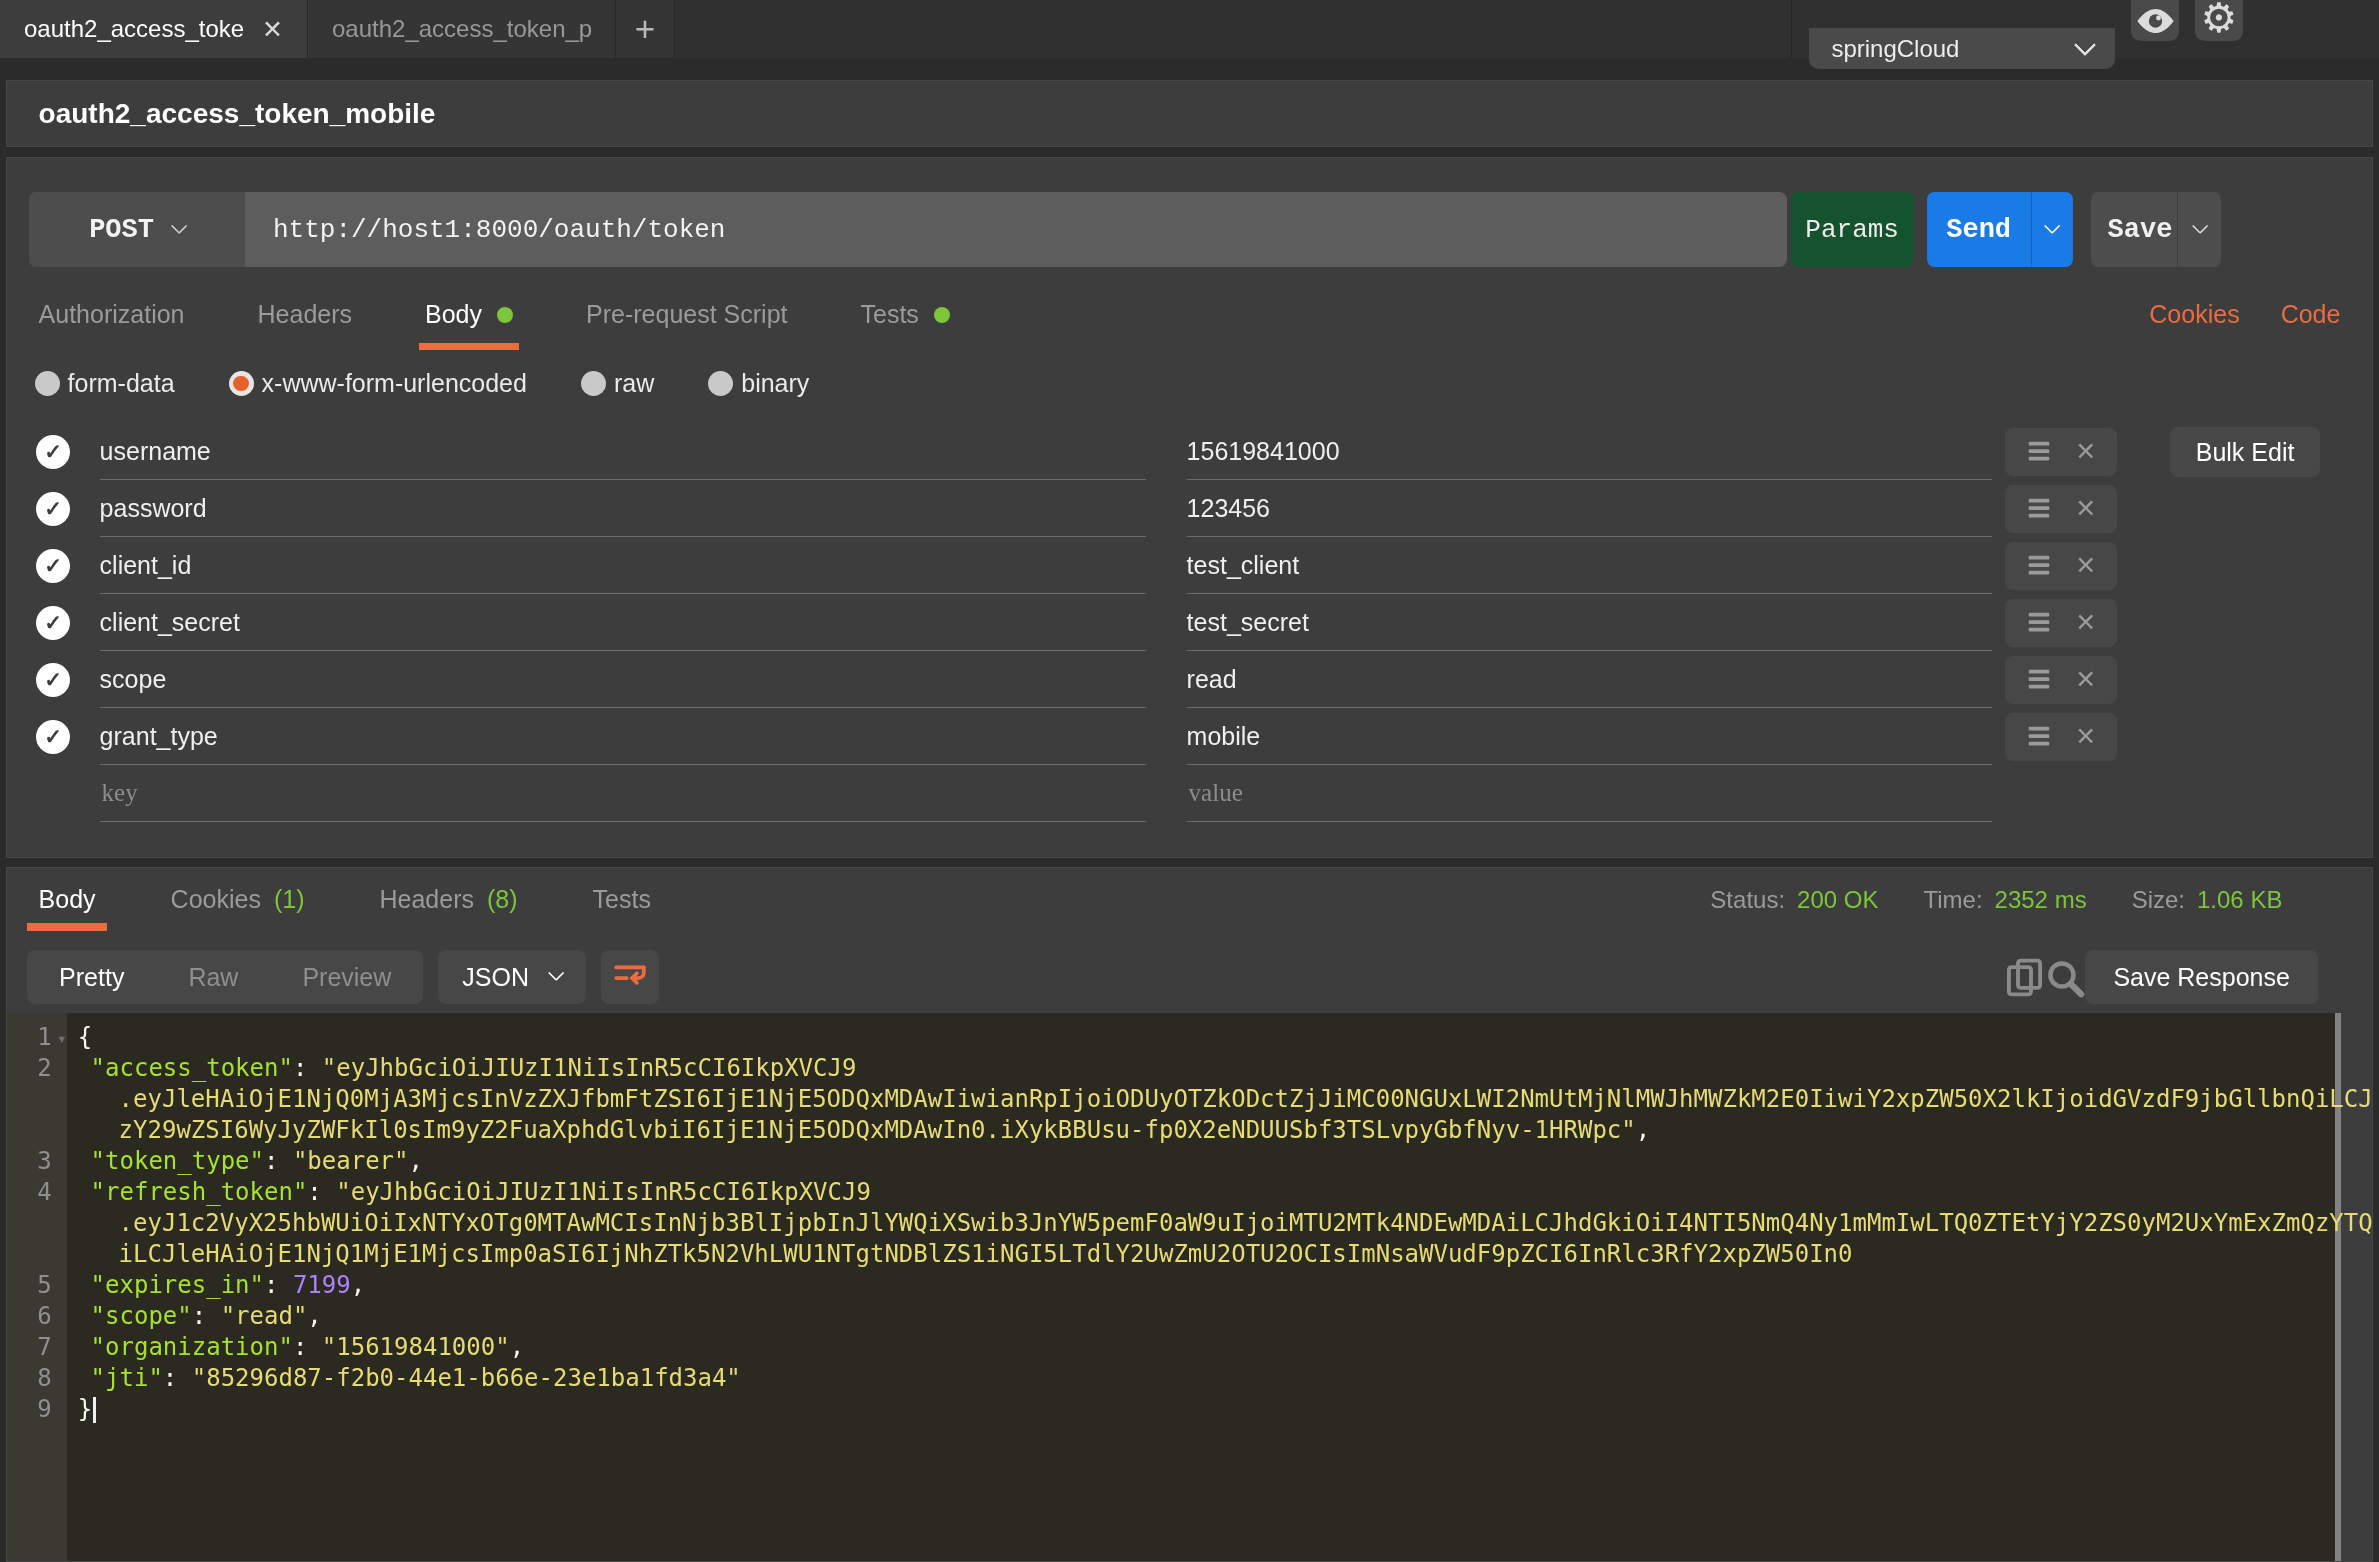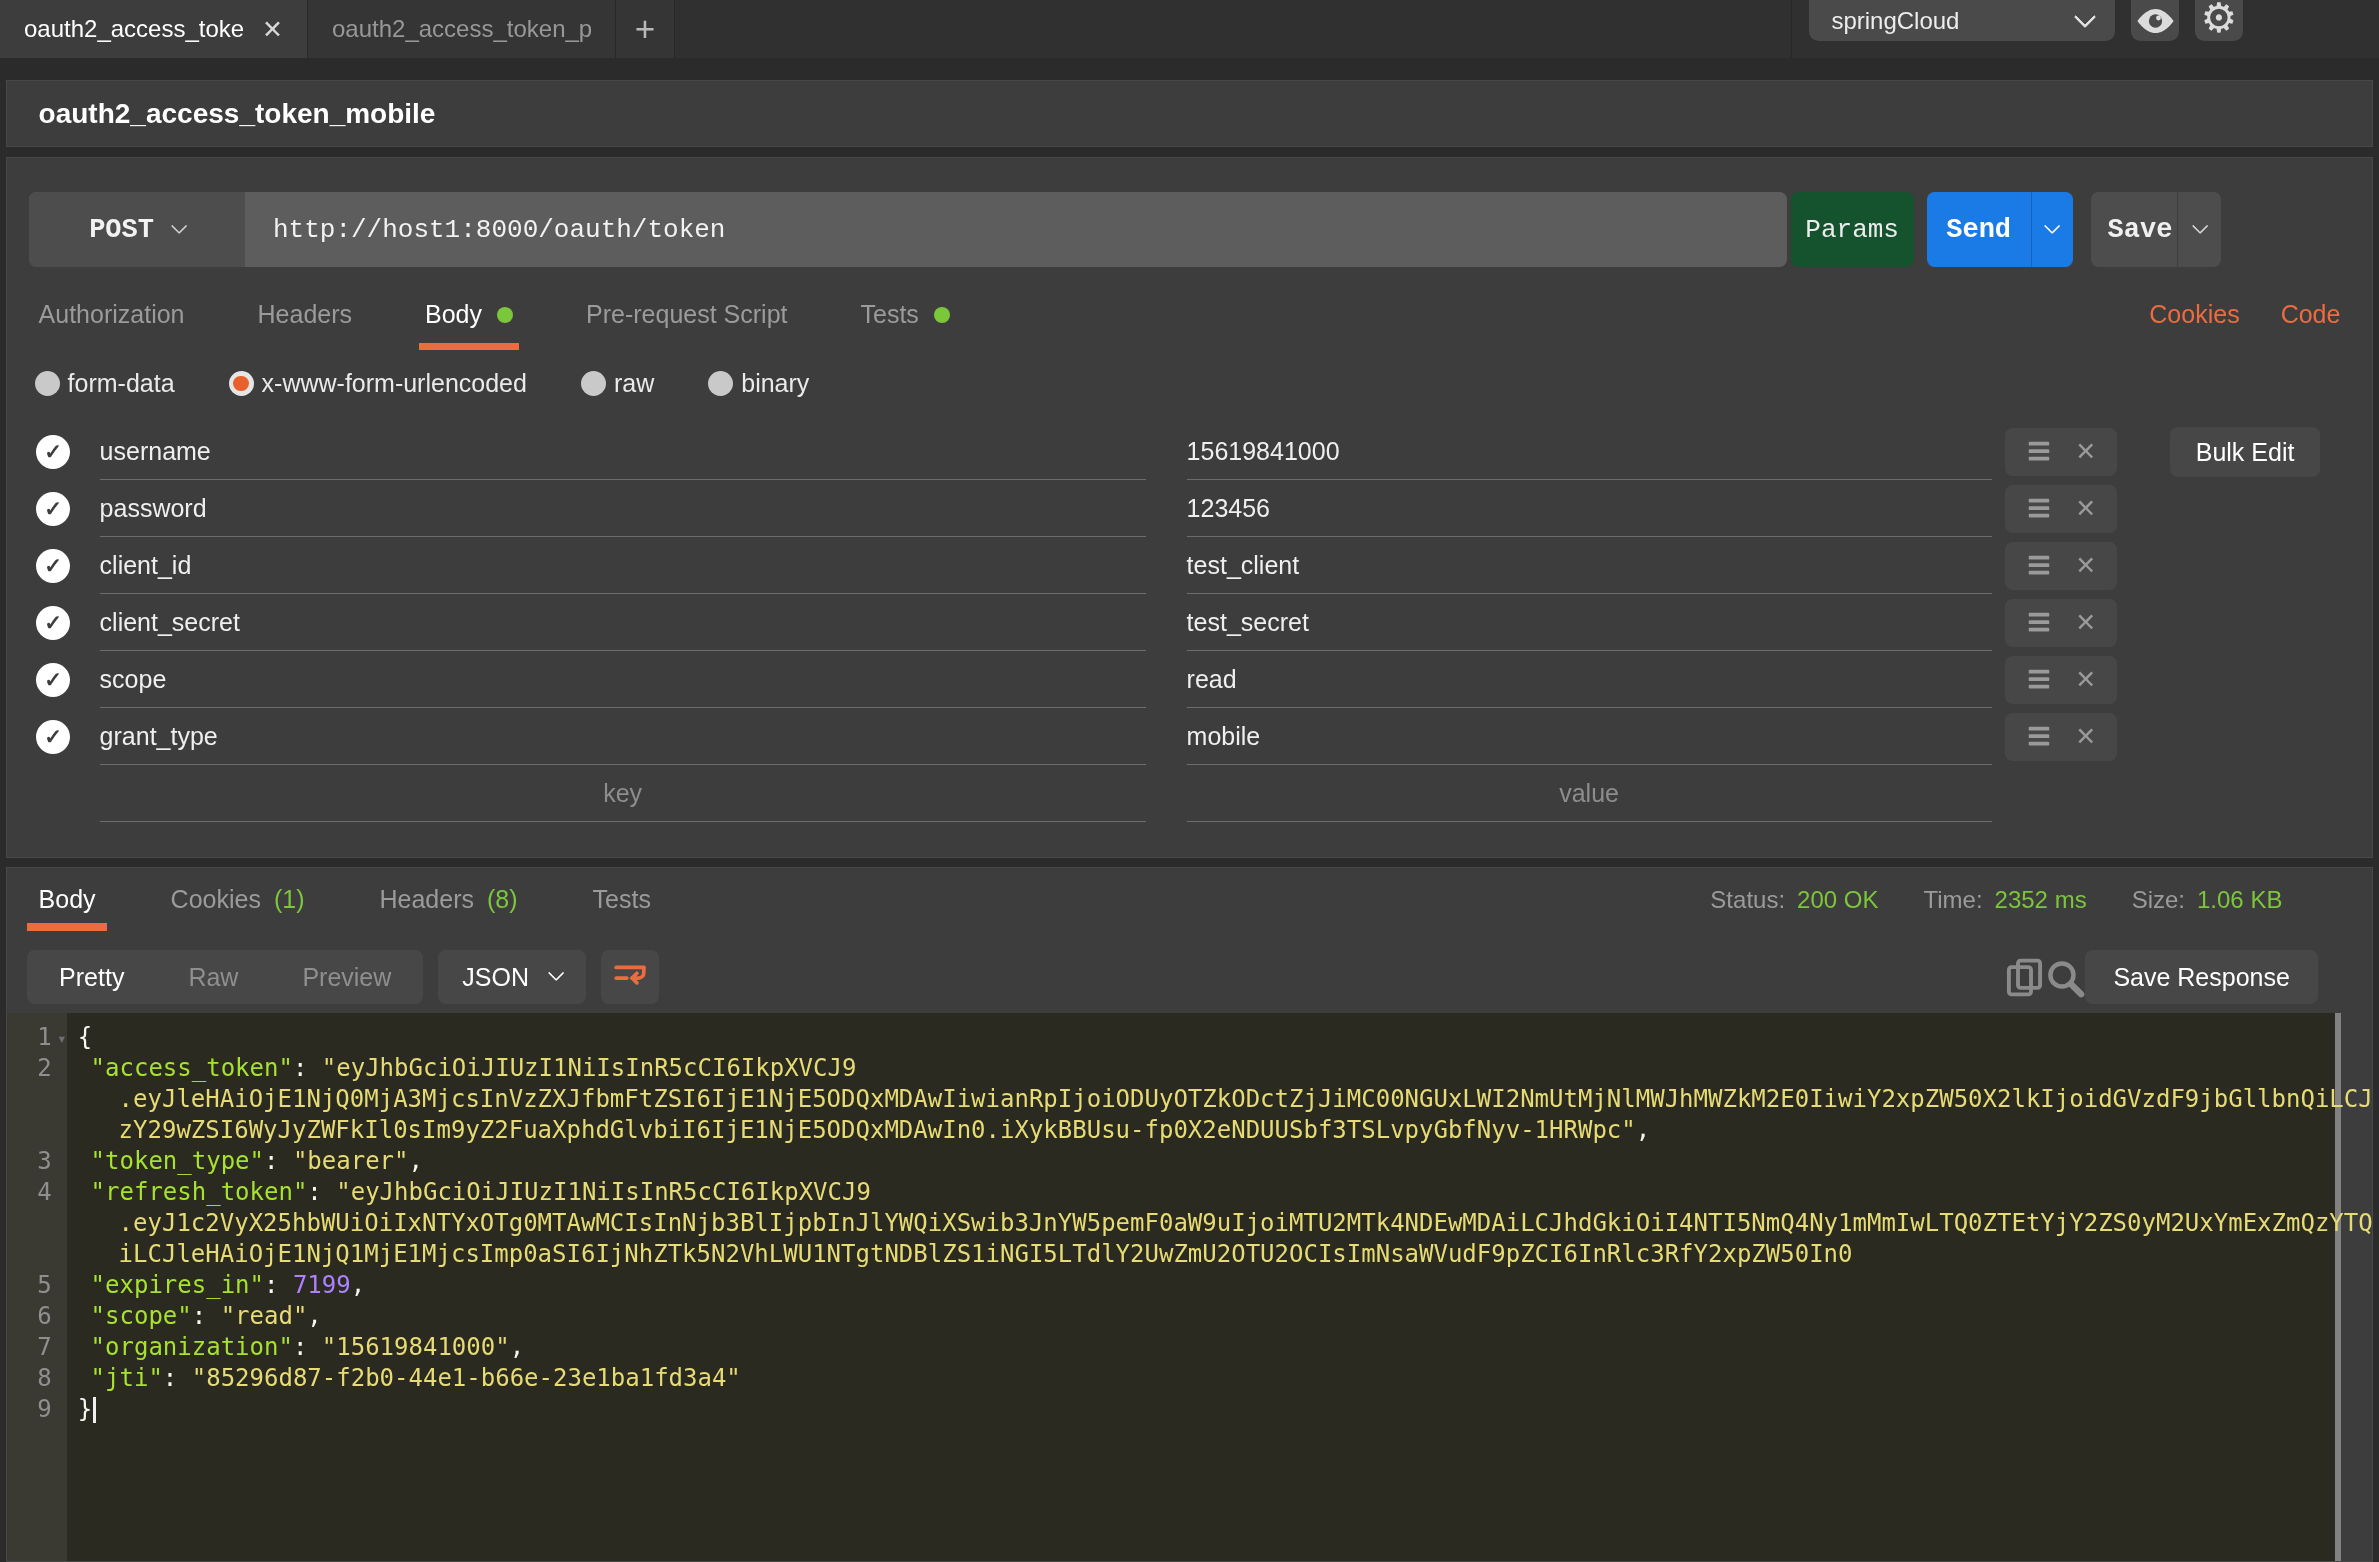--- a/index.html
+++ b/index.html
@@ -11,21 +11,21 @@
   .ttab { flex:none; display:flex; align-items:center; gap:18.6px; padding:0 24px; font-size:24px;
           color:#989898; background:#353535; border-right:1.9px solid #282828; max-width:308px; box-sizing:border-box; }
   .ttab .lbl { white-space:nowrap; overflow:hidden; }
   .ttab.active { background:#3d3d3d; color:#ffffff; }
   .tclose { font-size:25px; color:#d8d8d8; }
   .tplus { flex:none; width:58px; display:flex; align-items:center; justify-content:center;
            font-size:35px; color:#b9b9b9; background:#353535; border-right:1.9px solid #282828; }
   .topbar-right { margin-left:auto; display:flex; align-items:flex-start; gap:16px;
                   padding:0 136px 0 17px; border-left:1.9px solid #272727; }
   .envbox { width:306px; height:41px; background:#4a4a4a; border-radius:0 0 9.3px 9.3px; display:flex;
-            align-items:center; padding:0 22.4px; font-size:24px; color:#ededed; box-sizing:border-box; }
+            align-items:center; padding:0 22.4px; font-size:24px; color:#ededed; box-sizing:border-box;margin-top:28px; }
   .envbox .chev { margin-left:auto; color:#e0e0e0; }
   .iconbtn { width:48px; height:41px; background:#4a4a4a; border-radius:0 0 9.3px 9.3px;
              display:flex; align-items:center; justify-content:center; }
   .gear { font-size:41px; color:#dcdcdc; line-height:1; margin-top:-3.7px; }
 
   .chev { display:inline-block; width:13px; height:13px; border-right:3.7px solid currentColor;
           border-bottom:3.7px solid currentColor; border-radius:1.9px; transform:rotate(45deg); margin-top:-7.5px; }
   .chev.sm { width:10.3px; height:10.3px; border-width:2.8px; }
 
   
@@ -75,22 +75,22 @@
   .kv-check { width:93px; flex:none; display:flex; align-items:center; justify-content:center; }
   .checkbox { width:34px; height:34px; border-radius:50%; background:#ffffff; color:#3d3d3d;
               display:flex; align-items:center; justify-content:center; font-size:21.4px; font-weight:bold; }
   .kv-key { width:1046px; flex:none; display:flex; align-items:center; font-size:25px; color:#efefef;
             border-bottom:1.9px solid #6d6d6d; box-sizing:border-box; }
   .kv-val { margin-left:41px; width:805px; flex:none; display:flex; align-items:center; font-size:25px;
             color:#efefef; border-bottom:1.9px solid #6d6d6d; box-sizing:border-box; }
   .kv-actions { margin-left:13px; align-self:center; width:112px; height:48px; background:#474747;
                 border-radius:7.5px; display:flex; align-items:center; justify-content:center; gap:22.4px; flex:none; }
   .xicon { font-size:25px; color:#9a9a9a; }
-  .ph-input { width:100%; background:transparent; border:none; outline:none; font-family:Liberation Sans, sans-serif;
-              font-size:25px; color:#efefef;text-align:center; }
+  .ph-input { width:100%; background:transparent; border:none; outline:none; font-family:Liberation Serif, serif;
+              font-size:25px; color:#efefef; }
   .ph-input::placeholder { color:#8d8d8d; }
   .bulk-edit { position:absolute; top:269px; right:52px; height:50px; padding:0 26px; background:#474747;
                border-radius:7.5px; display:flex; align-items:center; font-size:25px; color:#ffffff; }
 
   
   .resp-tabs { position:absolute; top:0; left:32px; right:32px; height:63px; display:flex;
                align-items:center; gap:75px; font-size:25px; color:#9b9b9b; }
   .resp-tab { position:relative; height:100%; display:flex; align-items:center; gap:13px; }
   .resp-tab.active { color:#ffffff; }
   .resp-tab.active::after { content:""; position:absolute; left:-11.2px; right:-11.2px; bottom:0; height:8.4px; background:var(--orange,#ec6c40); }

